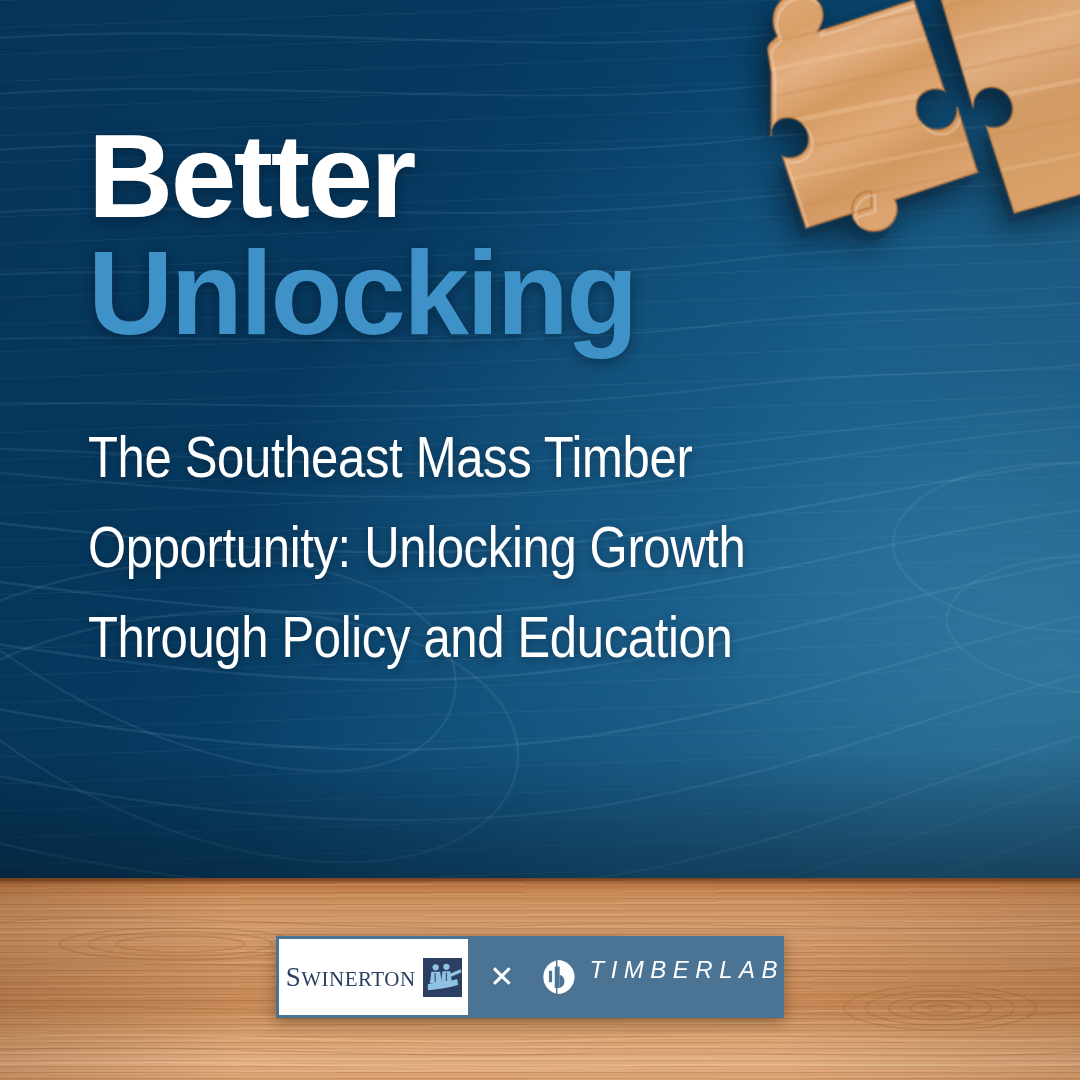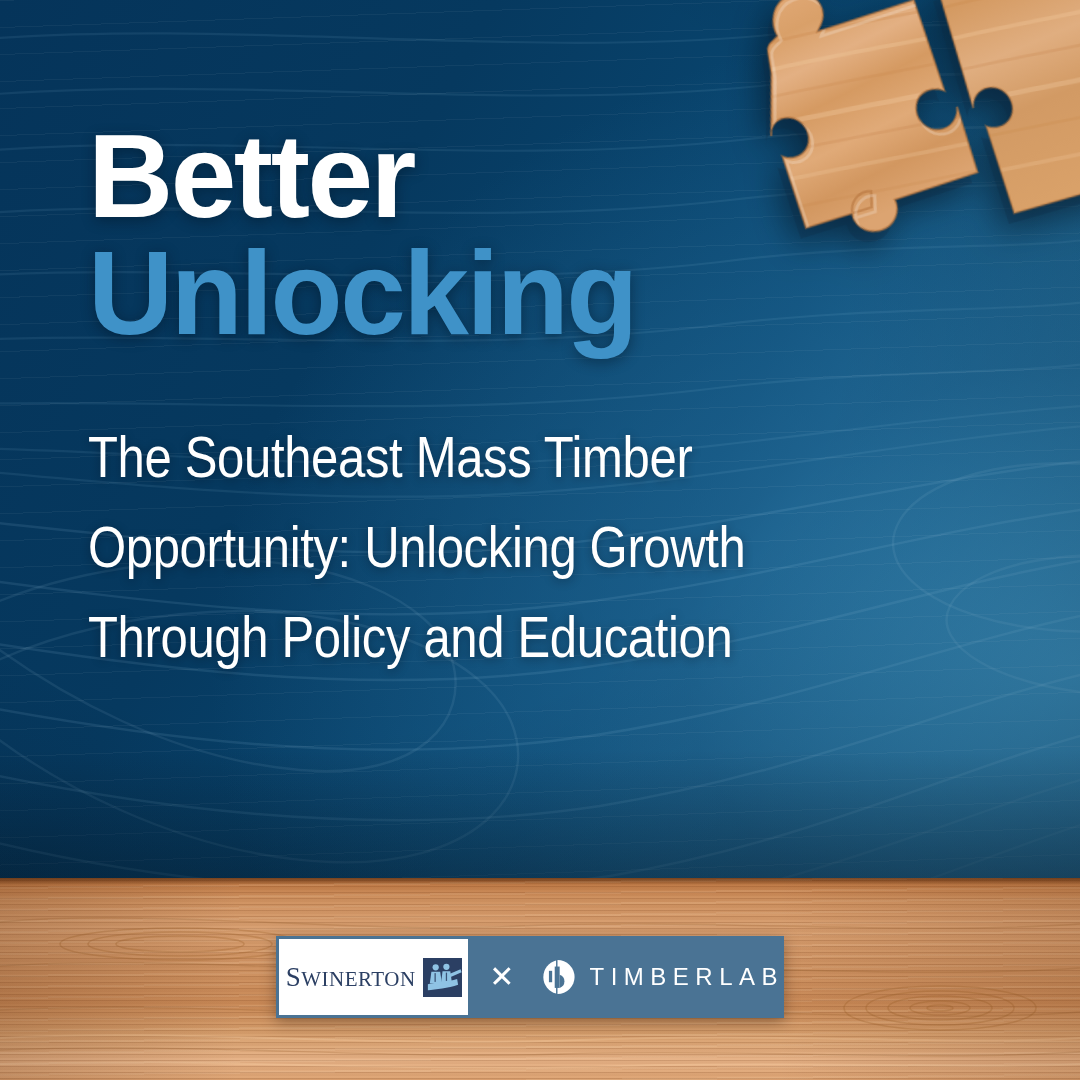--- a/index.html
+++ b/index.html
@@ -182,21 +182,21 @@
   }
   .x-glyph {
     color:#ffffff;
     font-size:30px;
     font-weight:300;
     line-height:1;
     margin-left:4px;
     margin-right:2px;
     user-select:none;
   }
-  .tl-group { display:flex; align-items:center; gap:13px; }
+  .tl-group { display:flex; align-items:flex-start; gap:13px;font-style:italic; }
   .tl-mark { width:38px; height:38px; flex:0 0 auto; }
   .tl-mark svg { width:100%; height:100%; display:block; }
   .tl-word {
     color:#ffffff;
     font-size:24px;
     letter-spacing:6.5px;
     font-weight:400;
     white-space:nowrap;
     line-height:1;
   }

